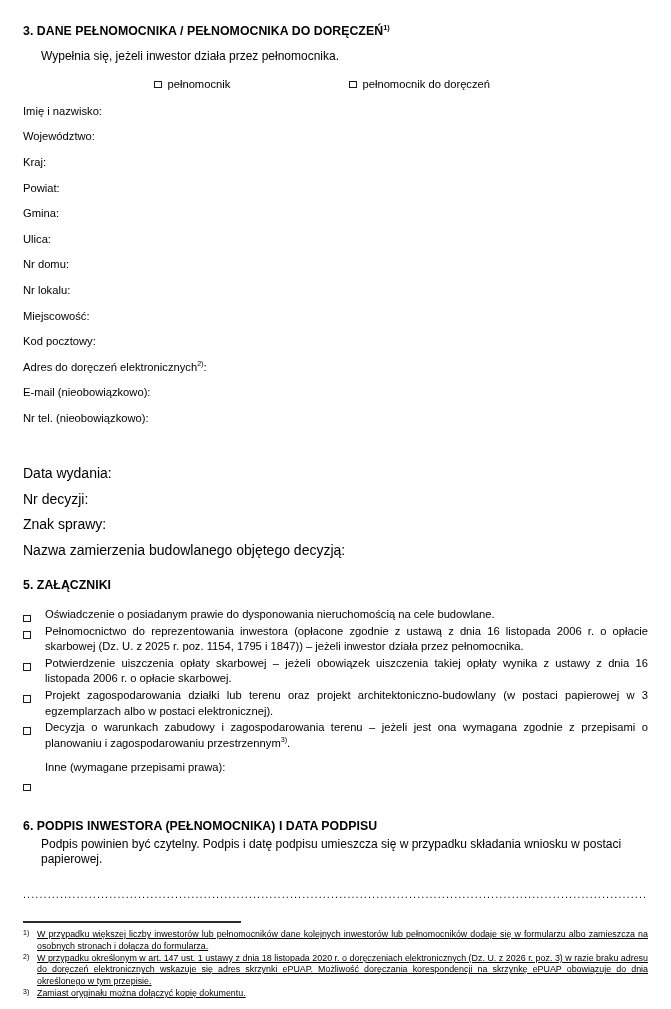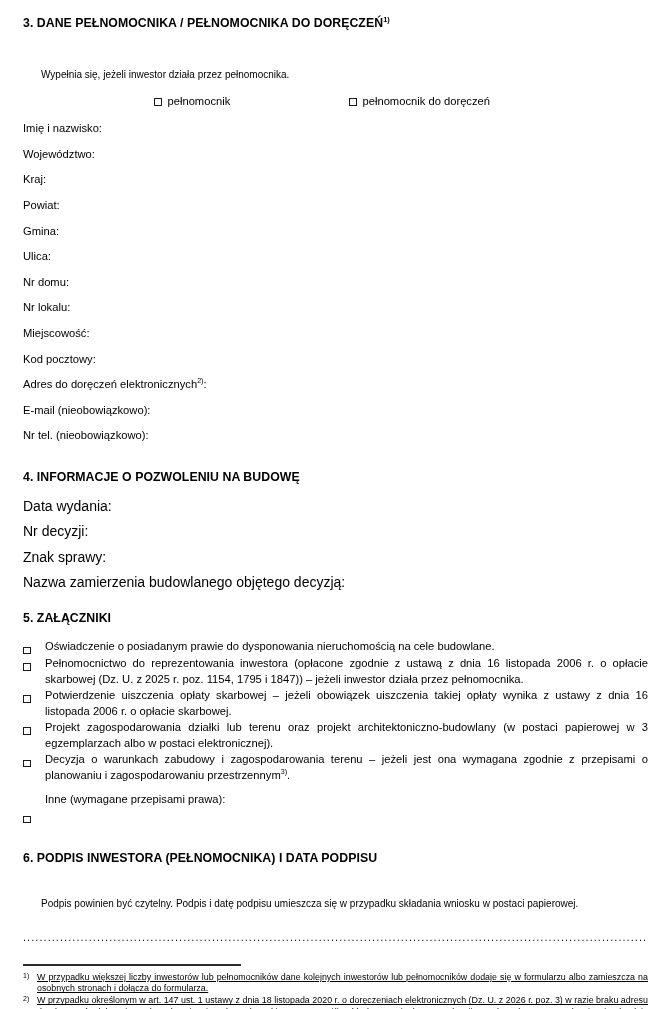--- a/index.html
+++ b/index.html
@@ -13,43 +13,42 @@
     position: relative;
     font-family: "Liberation Sans", sans-serif;
     color: #000000;
     -webkit-font-smoothing: antialiased;
   }
   .page {
     position: relative;
     width: 671px;
     height: 1009px;
     box-sizing: border-box;
-    padding: 4px 23px;
+    padding: 12px 23px;
   }
 
   
   .section-heading {
     font-size: 12.3px;
     font-weight: bold;
     letter-spacing: 0.05px;
     line-height: 1.2;
   }
   .section-heading sup {
     font-size: 7.4px;
     font-weight: bold;
     vertical-align: super;
     line-height: 0;
   }
 
   
   .instruction {
-    font-size: 10px;
+    font-size: 12px;
     line-height: 1.25;
     margin-left: 18px;
-    margin-top: 28px;
   }
 
   
   .cbox {
     display: inline-block;
     width: 7.5px;
     height: 7.5px;
     border: 1px solid #1a1a1a;
     box-sizing: border-box;
     background: #fff;
@@ -204,21 +203,20 @@
     <div class="field-line"><span>Nr domu:</span></div>
     <div class="field-line"><span>Nr lokalu:</span></div>
     <div class="field-line"><span>Miejscowość:</span></div>
     <div class="field-line"><span>Kod pocztowy:</span></div>
     <div class="field-line"><span>Adres do doręczeń elektronicznych</span><sup>2)</sup><span>:</span></div>
     <div class="field-line"><span>E-mail (nieobowiązkowo):</span></div>
     <div class="field-line"><span>Nr tel. (nieobowiązkowo):</span></div>
   </div>
 
   <div class="sp-14"></div>
-  <div class="section-heading">4. INFORMACJE O POZWOLENIU NA BUDOWĘ</div>
   <div class="sp-14"></div>
 
   <div>
     <div class="field-line-4"><span>Data wydania:</span></div>
     <div class="field-line-4"><span>Nr decyzji:</span></div>
     <div class="field-line-4"><span>Znak sprawy:</span></div>
     <div class="field-line-4"><span>Nazwa zamierzenia budowlanego objętego decyzją:</span></div>
   </div>
 
   <div class="sp-10"></div>

